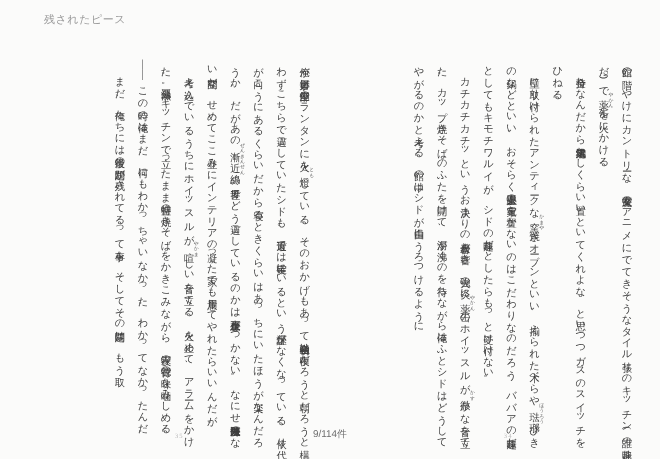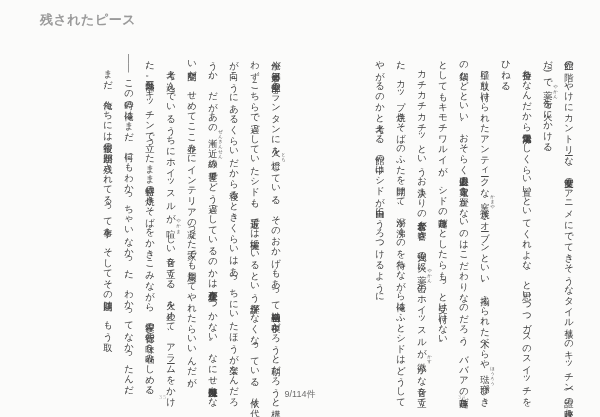--- a/index.html
+++ b/index.html
@@ -5,21 +5,21 @@
   * { margin:0; padding:0; box-sizing:border-box; }
   html,body { width:600px; height:417px; }
   body {
     position:relative;
     background:#fbfbfa;
     font-family:"Liberation Serif","DejaVu Serif",serif;
     overflow:hidden;
   }
   .book-title {
     position:absolute; left:40px; top:11px;
-    font-size:13px; color:#9a9a9a; letter-spacing:.5px;font-weight:bold;
+    font-size:10px; color:#9a9a9a; letter-spacing:.5px;
   }
   .page { position:absolute; top:54px; height:356px; }
   .page-right { right:21px; width:234px; }
   .page-left  { left:40px;  width:246px; }
   .page-text {
     writing-mode:vertical-rl;
     -webkit-writing-mode:vertical-rl;
     height:348px; width:100%;
     font-size:9.3px; line-height:21px;
     color:#3d3d3d;

